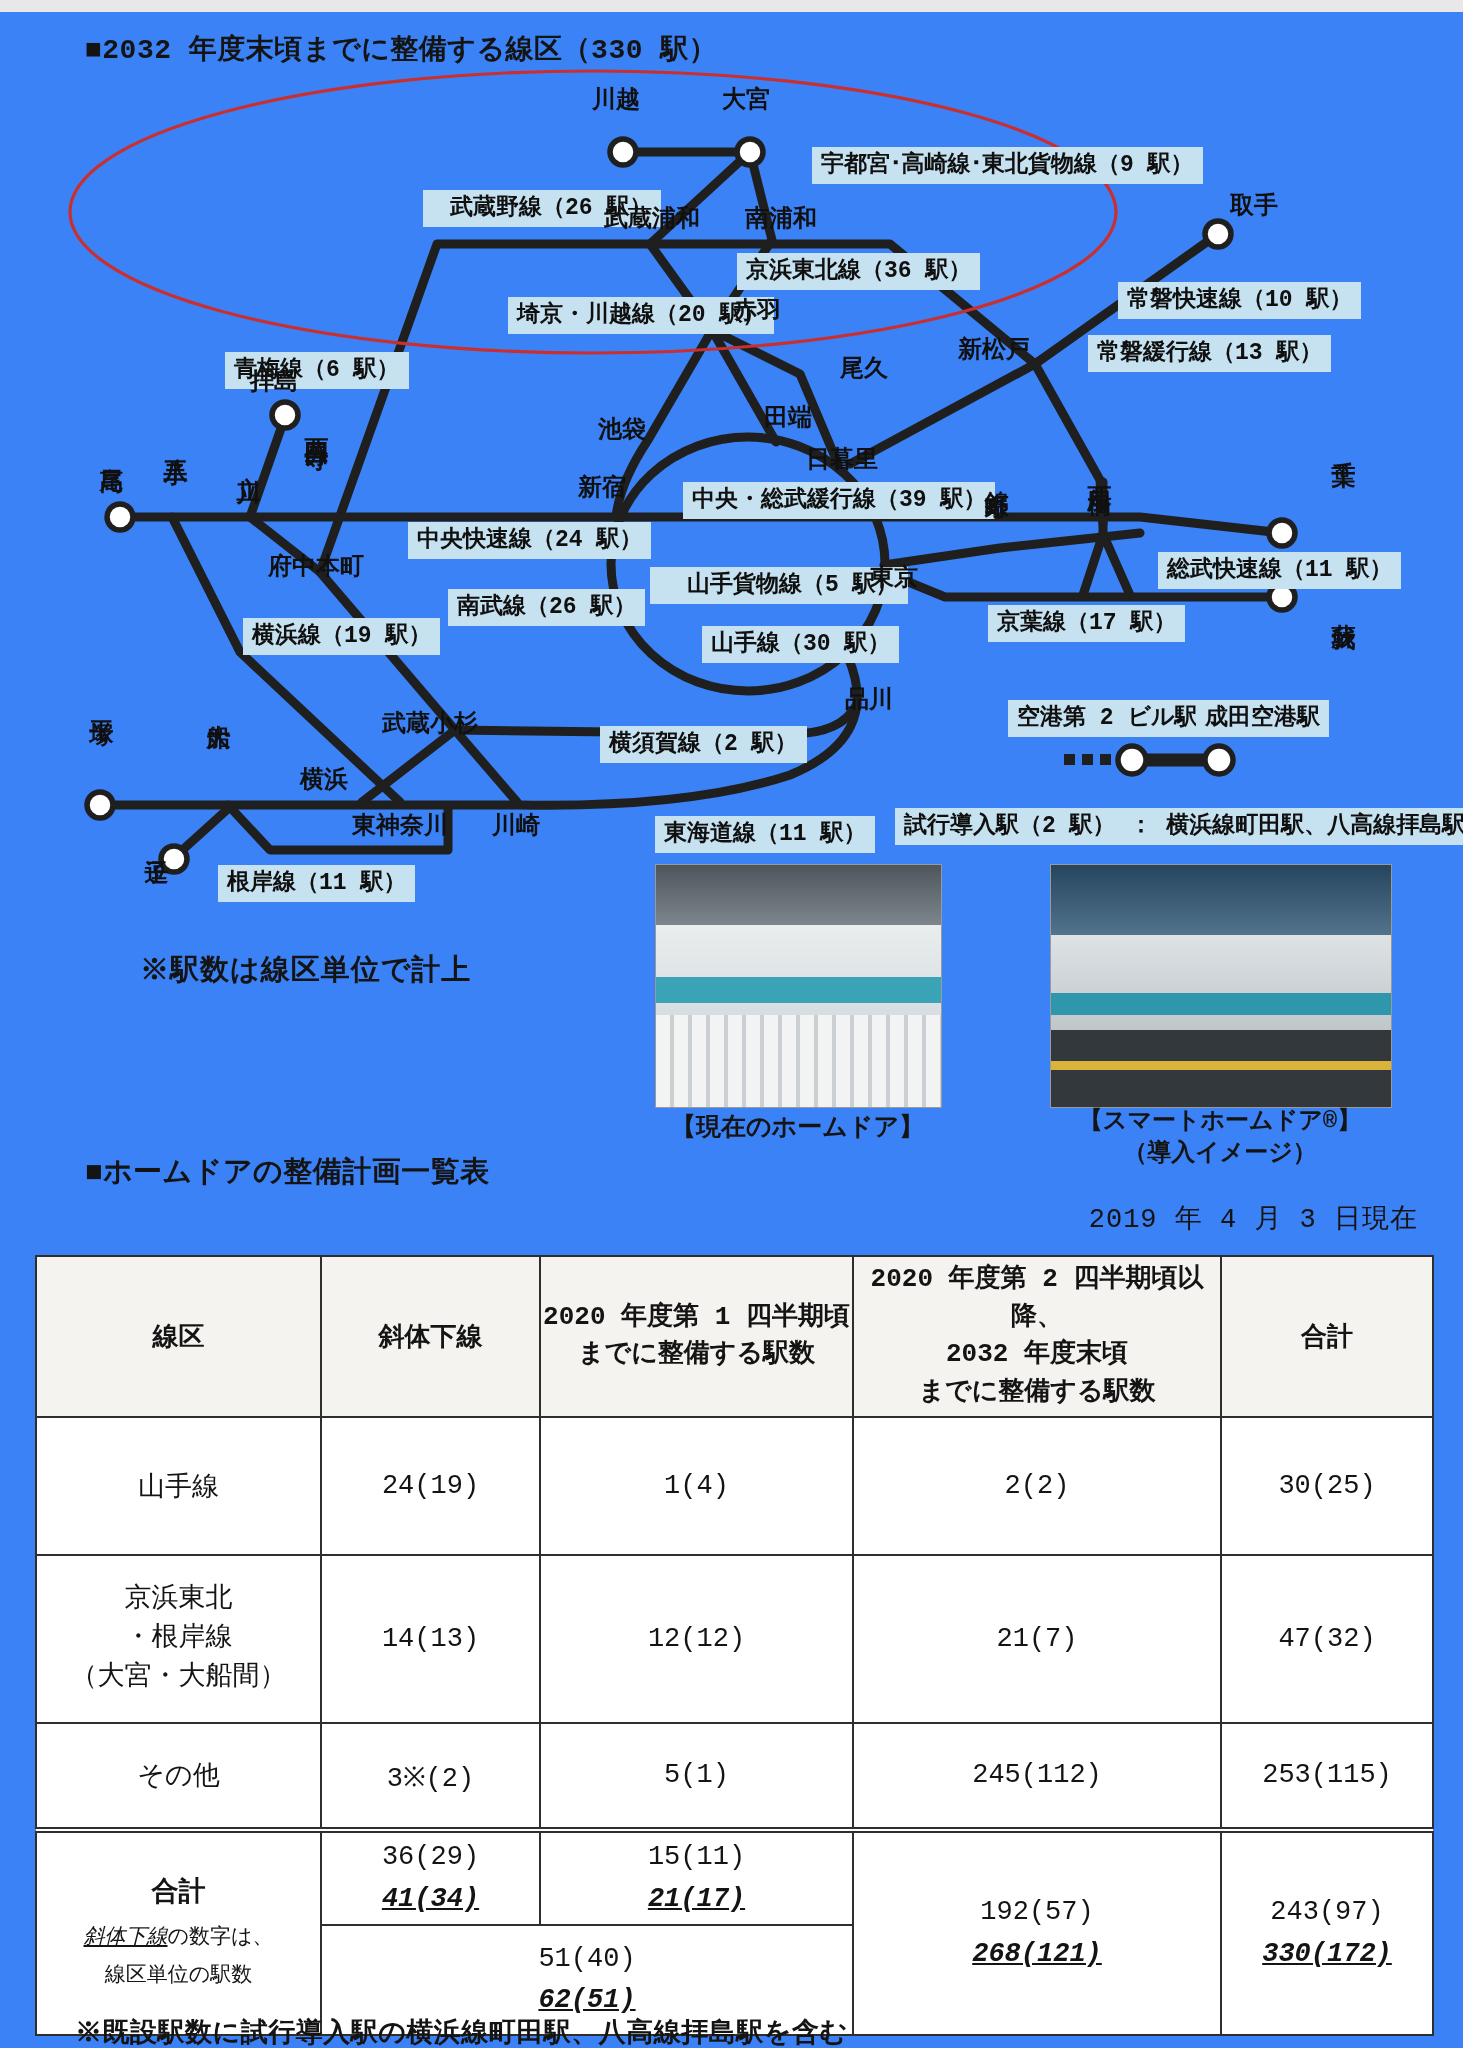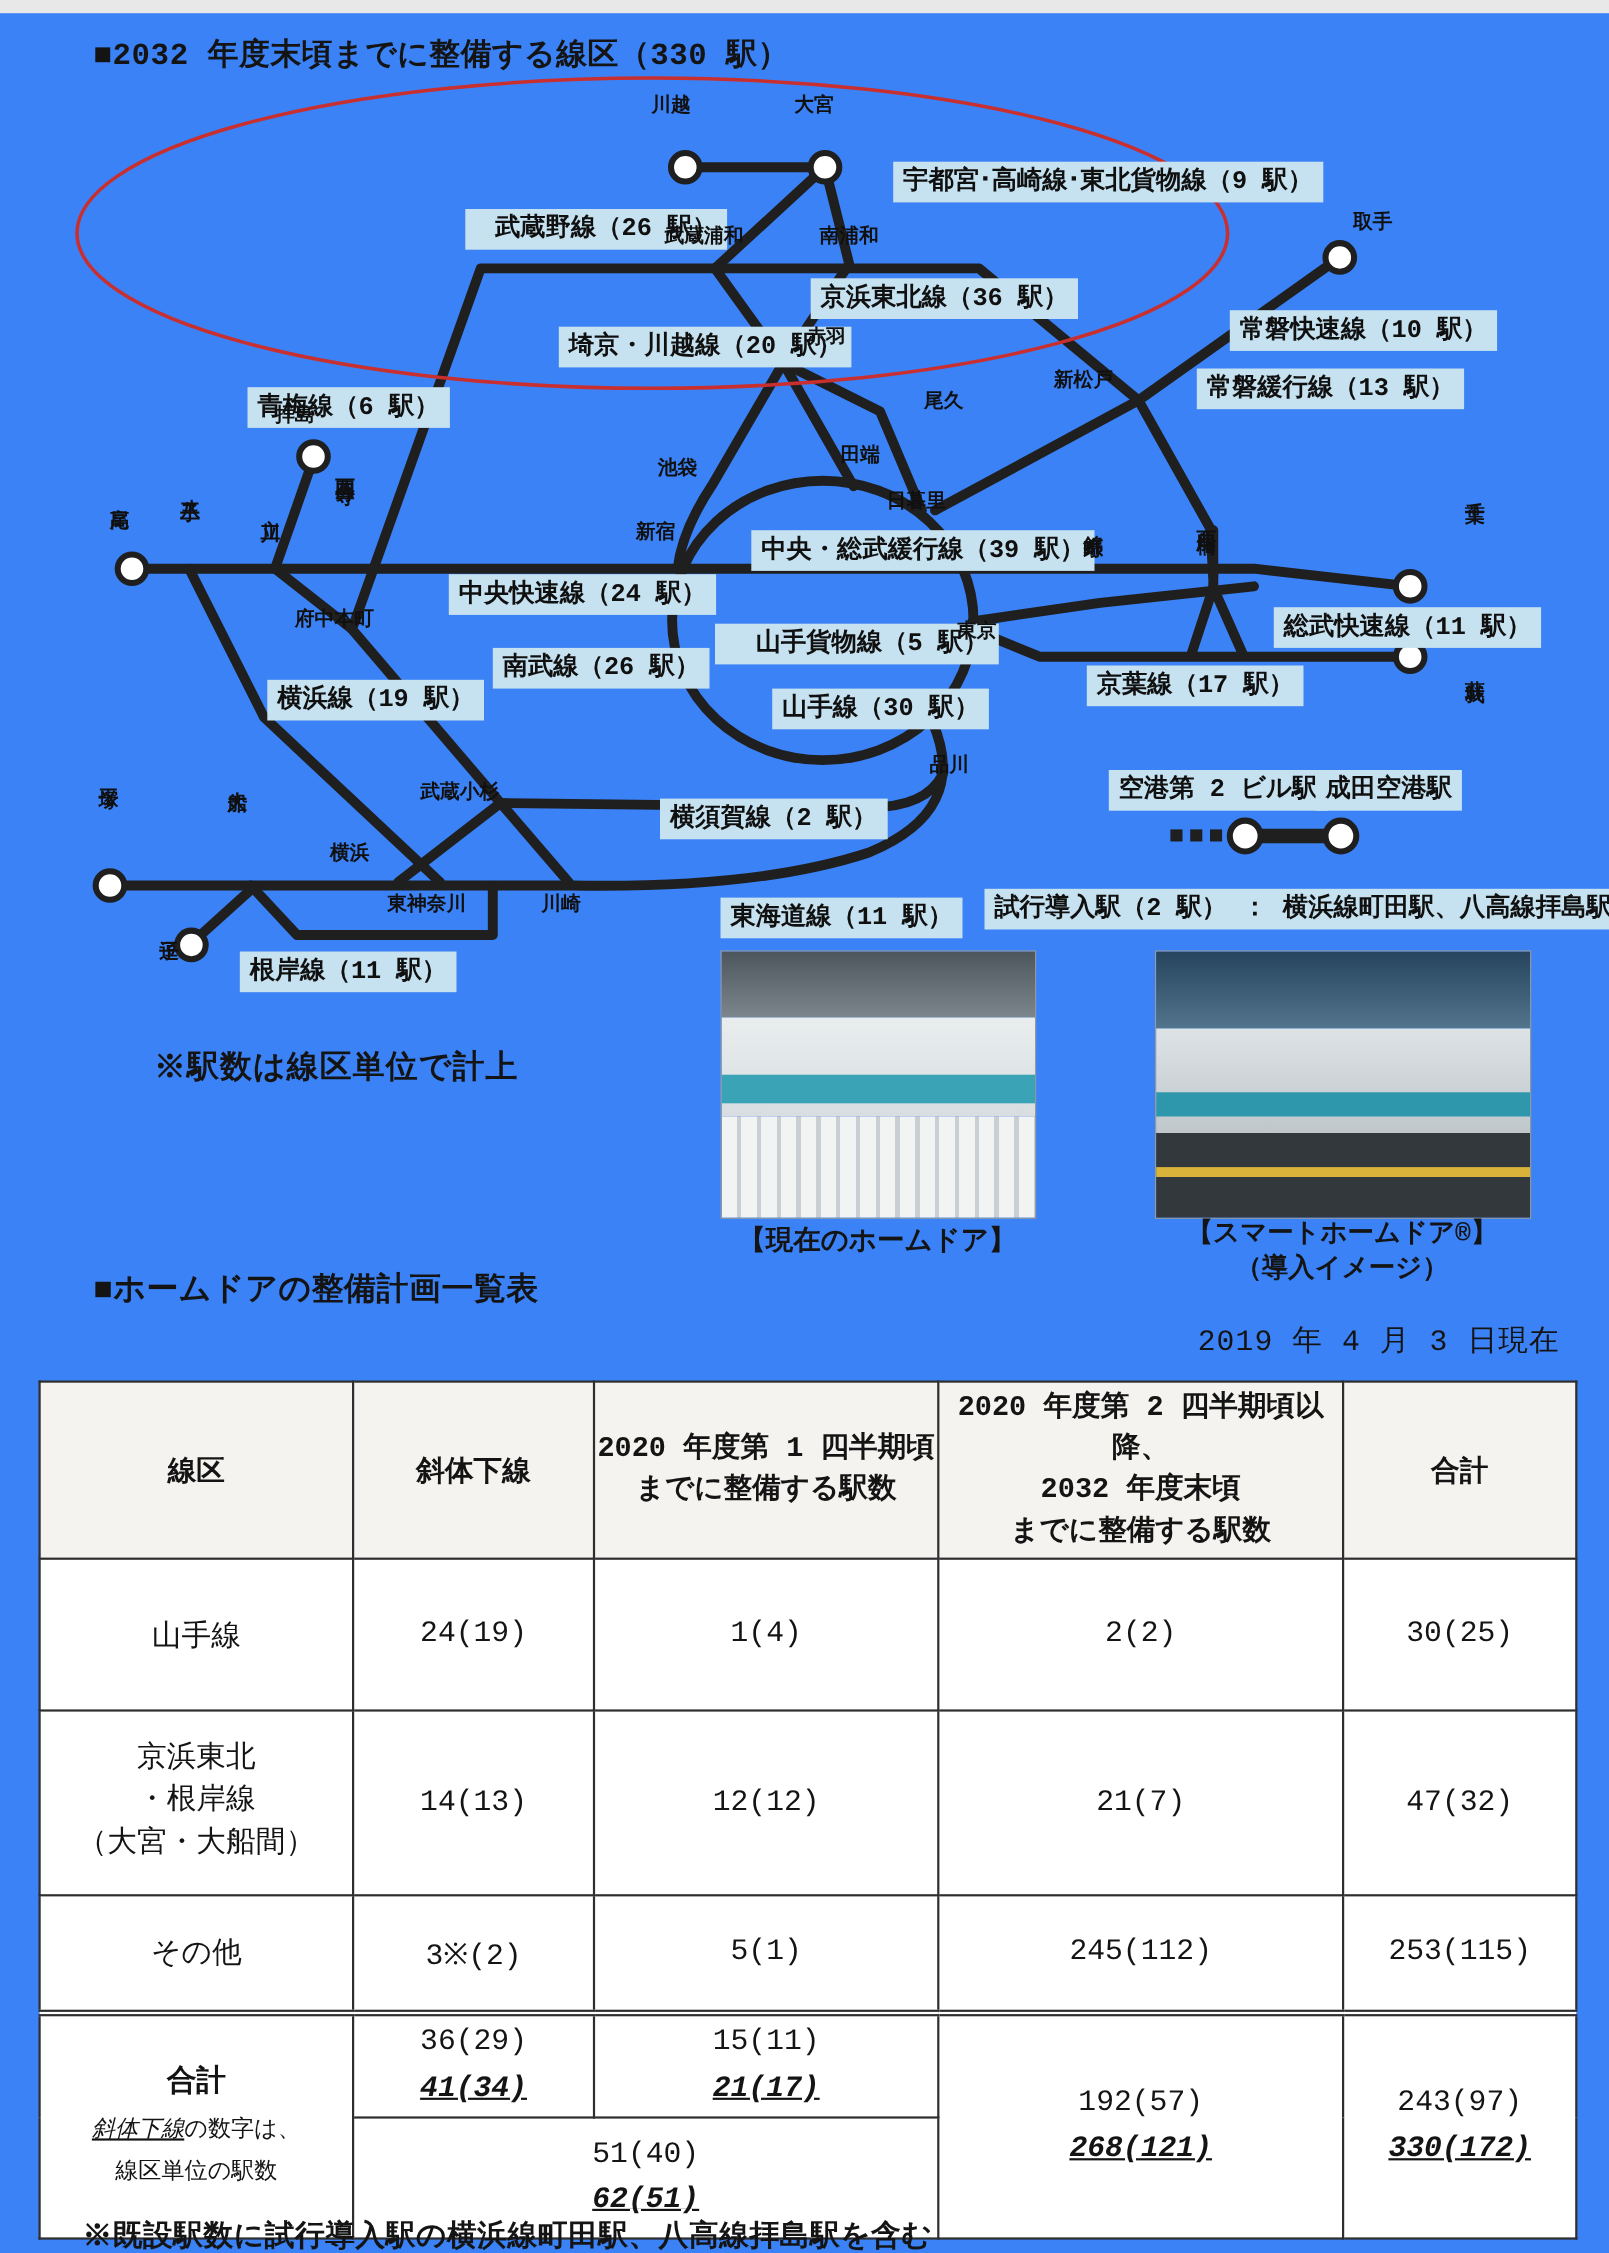--- a/index.html
+++ b/index.html
@@ -11,21 +11,21 @@
   .abs{position:absolute;}
   .t1{font-size:28px;font-weight:bold;letter-spacing:0.5px;}
   .t2{font-size:29px;font-weight:bold;letter-spacing:0.5px;}
   
   .line-label{
     position:absolute;background:#c6e1ef;color:#101010;
     font-size:23px;font-weight:600;line-height:1.25;
     padding:4px 9px;white-space:nowrap;
   }
   .station-label{
-    position:absolute;color:#101010;font-size:18px;font-weight:600;
+    position:absolute;color:#101010;font-size:24px;font-weight:600;
     white-space:nowrap;line-height:1.1;text-align:right;
   }
   .station-label.v{
     writing-mode:vertical-rl;text-orientation:upright;letter-spacing:2px;
   }
   .map-note{font-size:29px;font-weight:600;letter-spacing:1px;}
   
   .photo{position:absolute;overflow:hidden;border:1px solid #9a9a96;}
   .caption{position:absolute;text-align:center;font-size:25px;font-weight:600;}
   .caption2{position:absolute;text-align:center;font-size:24px;font-weight:600;}

